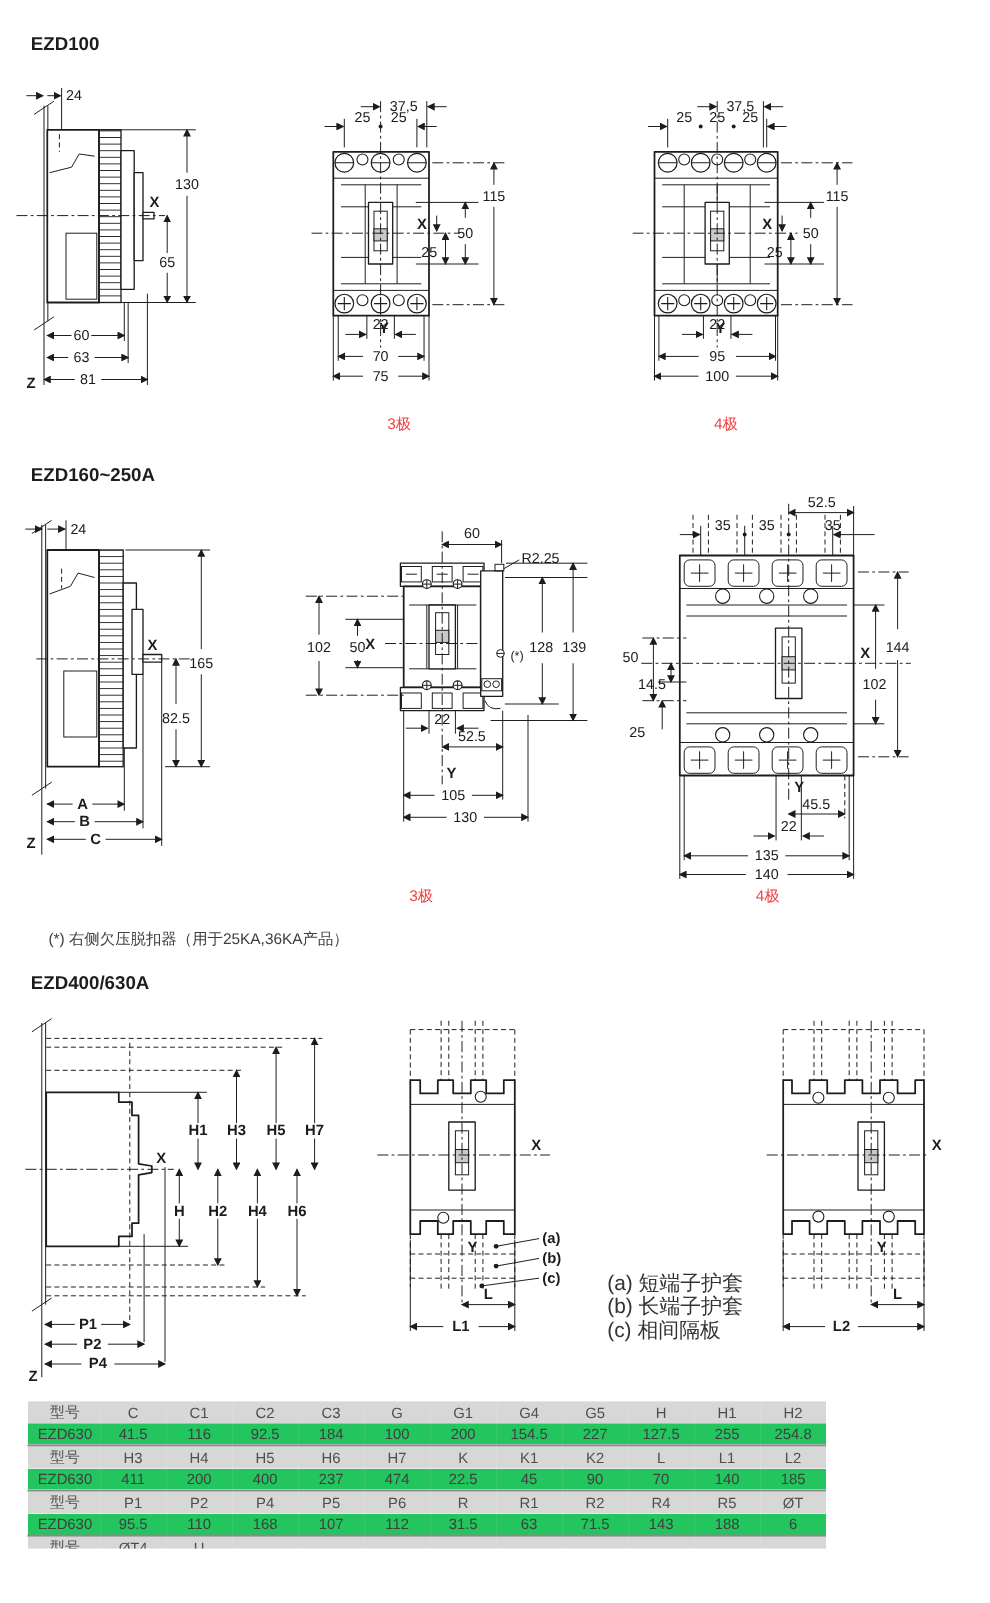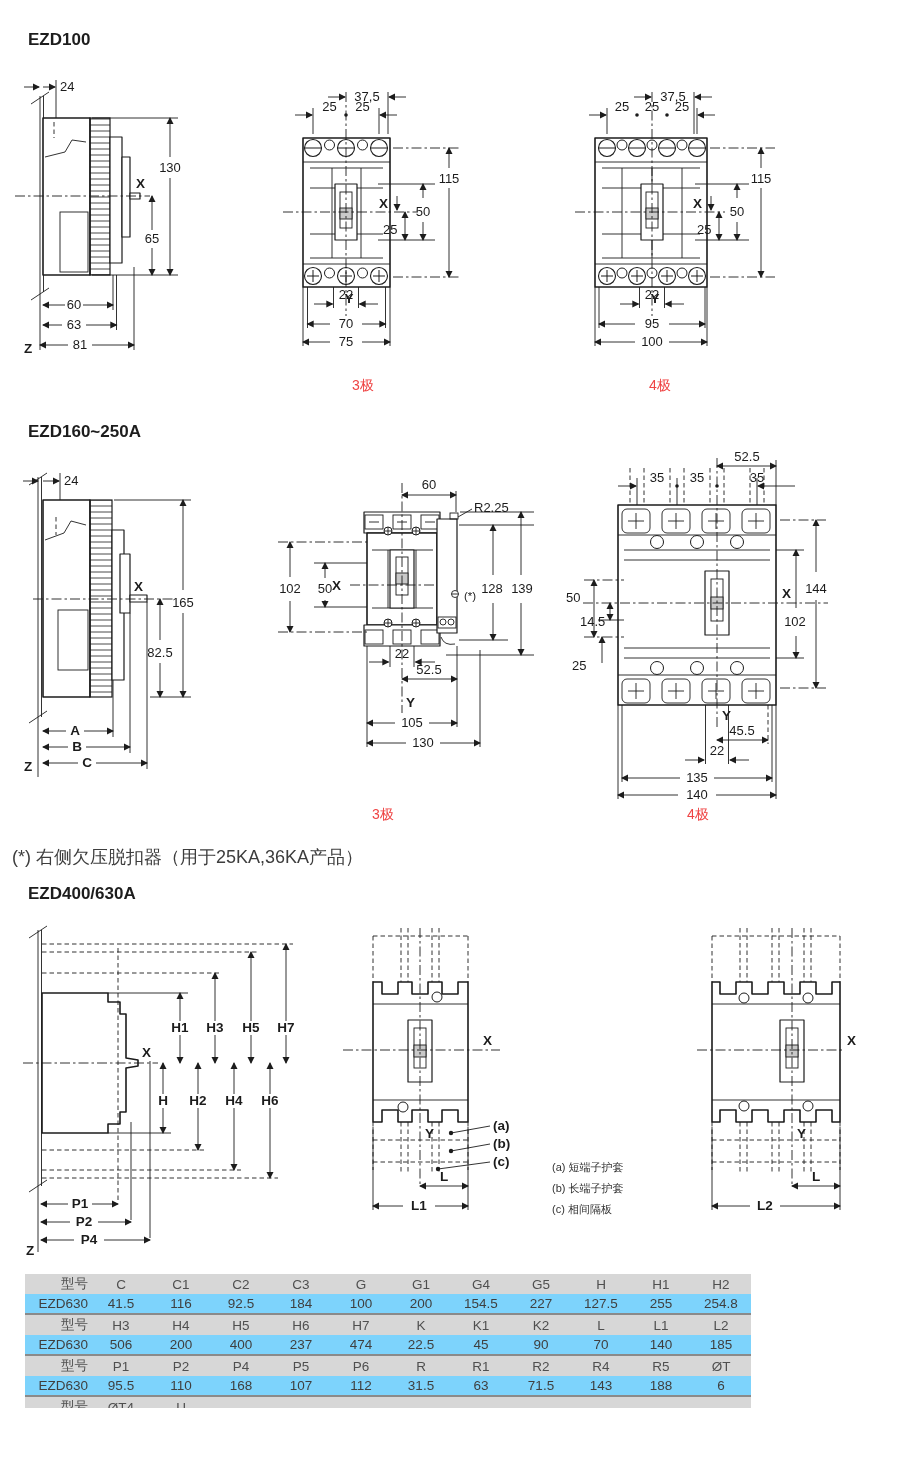--- a/index.html
+++ b/index.html
@@ -1,38 +1,38 @@
 <!DOCTYPE html>
 <html><head>
 <meta charset="utf-8">
 <style>
   html,body{margin:0;padding:0;background:#fff;}
   #page{position:relative;width:900px;height:1408px;background:#fff;font-family:"Liberation Sans",sans-serif;overflow:hidden;}
   .hd{position:absolute;left:28px;font-size:17px;font-weight:bold;color:#1d1d1d;}
   .cap{position:absolute;font-size:14px;color:#ef4444;text-align:center;}
-  .note{position:absolute;left:12px;font-size:18px;color:#3d3d3d;}
-  .legend{position:absolute;left:552px;top:1157px;font-size:11px;color:#333;line-height:21px;}
+  .note{position:absolute;left:44px;font-size:14px;color:#3d3d3d;}
+  .legend{position:absolute;left:552px;top:1157px;font-size:19px;color:#333;line-height:21px;}
   .abs{position:absolute;}
   svg text{font-family:"Liberation Sans",sans-serif;font-size:13px;fill:#1c1c1c;}
   svg text.lb{font-weight:bold;font-size:13.5px;}
   svg text.sm{font-size:11.5px;}
   .mid{text-anchor:middle;}
   .o{fill:#fff;stroke:#1c1c1c;stroke-width:1.6;stroke-linejoin:round;}
   .o2{fill:#fff;stroke:#1c1c1c;stroke-width:1.2;stroke-linejoin:round;}
   .t{fill:none;stroke:#1c1c1c;stroke-width:0.9;}
   .d{fill:none;stroke:#1c1c1c;stroke-width:0.9;}
   .cl{fill:none;stroke:#1c1c1c;stroke-width:0.9;stroke-dasharray:10 3 2.5 3;}
   .da{fill:none;stroke:#1c1c1c;stroke-width:0.9;stroke-dasharray:4.5 3;}
   .dot{fill:#1c1c1c;stroke:none;}
   .gry{fill:#c9c9c9;stroke:#1c1c1c;stroke-width:0.9;}
   table.dim{position:absolute;left:25px;top:1274px;border-collapse:collapse;table-layout:fixed;width:726px;font-size:13.5px;}
   table.dim td{height:17px;padding:1px 3px;text-align:center;overflow:hidden;white-space:nowrap;}
-  table.dim td:first-child{text-align:right;padding-left:5px;}
+  table.dim td:first-child{text-align:center;padding-left:5px;}
   tr.hr td{background:#d7d7d7;color:#4f4f4f;}
-  tr.dr td{color:#3f3f3f;border-bottom:2px solid #8a8a8a;background:#7dd3fc;}
+  tr.dr td{color:#3f3f3f;border-bottom:2px solid #8a8a8a;background:#22c55e;}
   tr.dr4 td{border-bottom:none;}
   tr.dr4 td.ub{border-bottom:2px solid #8a8a8a;}
 </style>
 </head>
 <body>
 
 <div id="page">
 
 <svg width="0" height="0" style="position:absolute">
       <defs>
@@ -676,21 +676,21 @@
           <td>H7</td>
           <td>K</td>
           <td>K1</td>
           <td>K2</td>
           <td>L</td>
           <td>L1</td>
           <td>L2</td>
     </tr>
     <tr class="dr">
       <td>EZD630</td>
-          <td>506</td>
+          <td>411</td>
           <td>200</td>
           <td>400</td>
           <td>237</td>
           <td>474</td>
           <td>22.5</td>
           <td>45</td>
           <td>90</td>
           <td>70</td>
           <td>140</td>
           <td>185</td>

